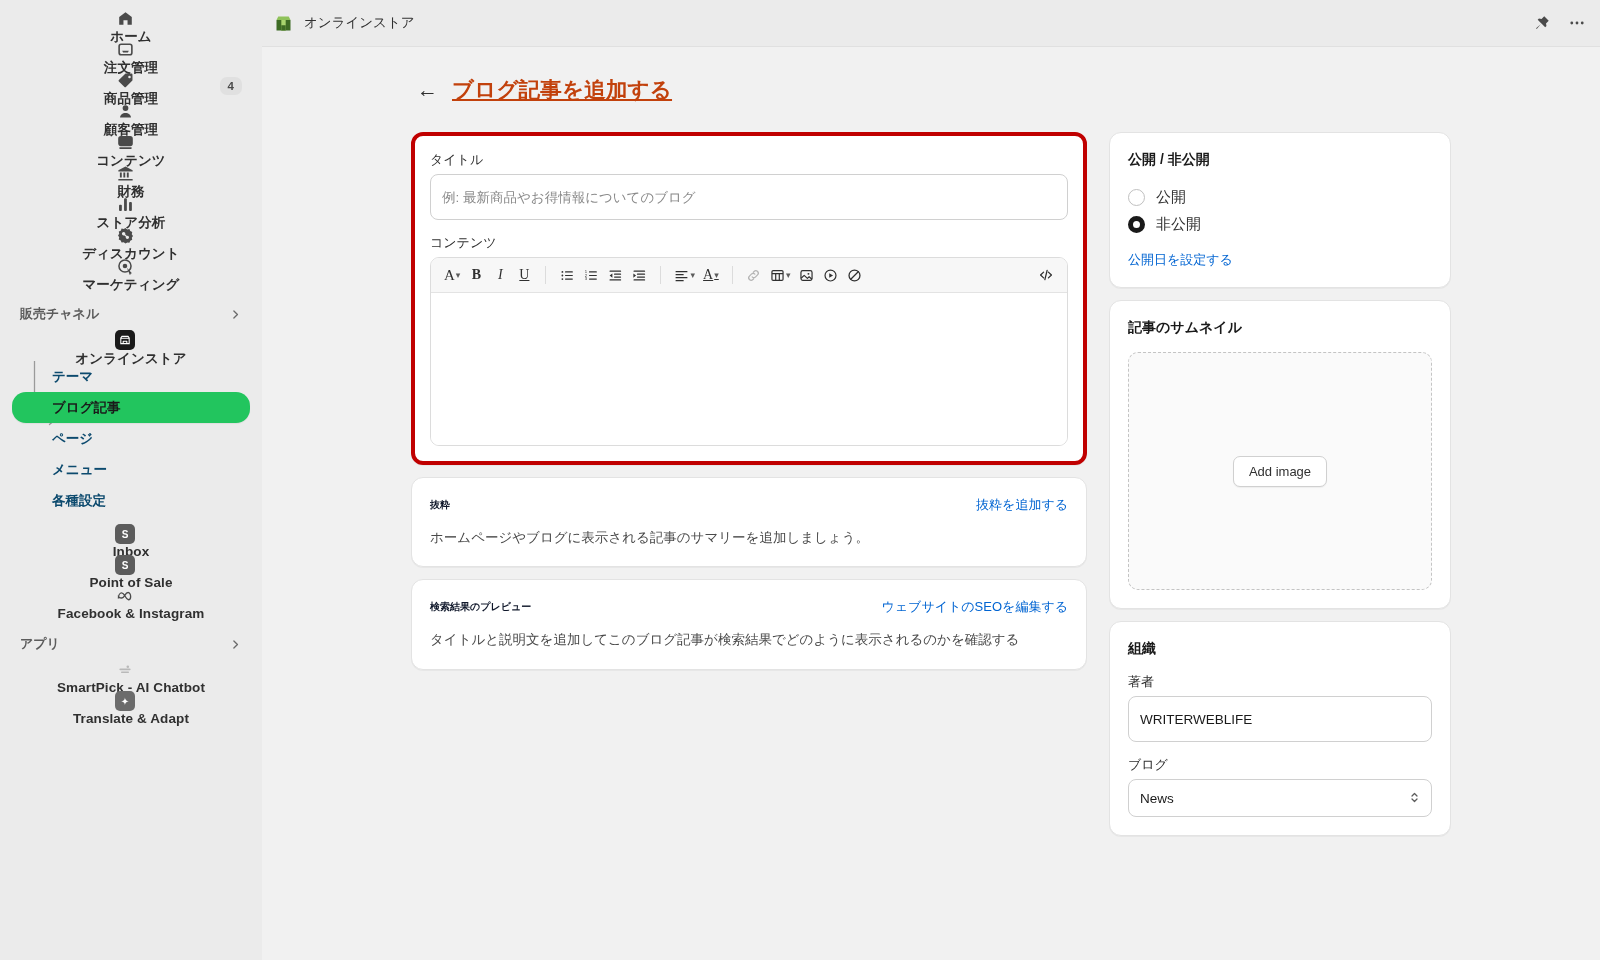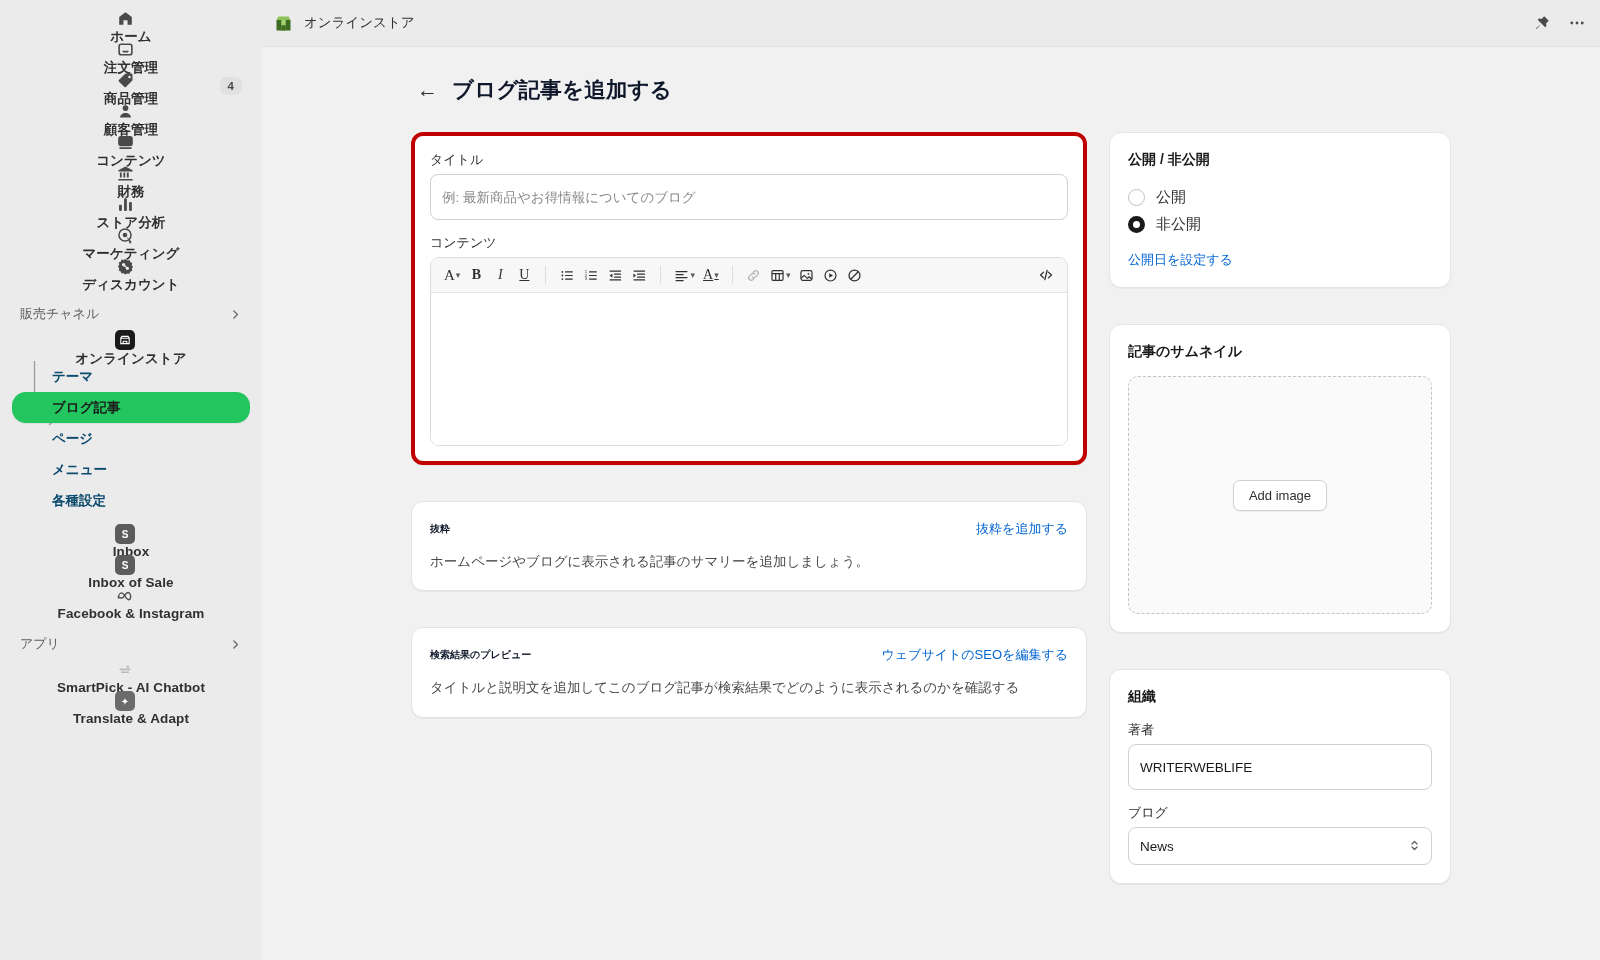--- a/index.html
+++ b/index.html
@@ -41,21 +41,21 @@
     border-radius: 7px; padding: 2px 8px; line-height: 1.25;
   }
   .nav-gap { height: 9px; }
 
   .section-head {
     display: flex; align-items: center;
     margin: 4px 12px 2px 12px; padding: 4px 8px;
     height: 28px;
   }
   .section-head .lbl {
-    font-size: 13px; color: #5c5c5c; font-weight: 400;
+    font-size: 13px; color: #5c5c5c; font-weight: 700;
   }
   .section-head .chev { margin-left: auto; color: #6b6b6b; display:flex; }
 
   .sub-item {
     display: flex; align-items: center;
     height: 31px; margin: 0 12px; padding: 0 8px 0 40px;
     border-radius: 8px; position: relative;
   }
   .sub-item .lbl { font-size: 13.5px; color: #0c4a6e; font-weight: 700; }
   .sub-item.active { background: #22c55e; box-shadow: 0 1px 1px rgba(0,0,0,.06); border-radius: 14px; }
@@ -86,32 +86,32 @@
     display: flex; align-items: center; justify-content: center;
   }
   .topbar .store-name { font-size: 13.5px; color: #303030; font-weight: 500; }
   .topbar .right { margin-left: auto; display: flex; align-items: center; gap: 18px; }
   .topbar .right .tb-ico { color: #4a4a4a; display: flex; align-items: center; cursor: default; }
 
   .content-scroll { flex: 1; overflow: hidden; padding: 28px 0 0 0; }
   .page-wrap { width: 1040px; margin: 0 auto; }
   .page-head { display: flex; align-items: center; margin: 0 0 28px 6px; }
   .back-arrow { font-size: 21px; color: #303030; margin-right: 14px; line-height: 1; cursor: default; }
-  .page-title { font-size: 21.5px; font-weight: 700; color: #0f172a; letter-spacing: .2px; }
+  .page-title { font-size: 21.5px; font-weight: 700; color: #c2410c; letter-spacing: .2px; text-decoration: underline; }
 
   .cols { display: flex; gap: 22px; align-items: flex-start; }
   .col-left { width: 676px; flex: 0 0 676px; }
   .col-right { width: 342px; flex: 0 0 342px; }
 
   .card {
     background: #fff; border-radius: 12px;
     border: 1px solid #e3e3e3;
     box-shadow: 0 1px 0 rgba(0,0,0,.04);
     padding: 18px 18px 18px 18px;
-    margin-bottom: 36px;
+    margin-bottom: 12px;
   }
   .card.highlight {
     border: 4px solid #c00000;
     border-radius: 12px;
     padding: 15px 15px 15px 15px;
   }
   .field-label { font-size: 13px; color: #303030; margin-bottom: 5px; font-weight: 400; }
   .text-input {
     width: 100%; height: 46px; border: 1px solid #d0d0d0;
     border-radius: 8px; background: #fff;
@@ -247,37 +247,37 @@
             <rect x="2.4" y="10.4" width="3.3" height="7.2" rx="1.1"></rect>
             <rect x="8.3" y="2.6" width="3.3" height="15" rx="1.1"></rect>
             <rect x="14.2" y="7.2" width="3.3" height="10.4" rx="1.1"></rect>
           </svg>
       </span>
       <span class="lbl">ストア分析</span>
     </div>
 
     <div class="nav-item">
       <span class="ico">
+        <svg width="17" height="17" viewBox="0 0 20 20" fill="currentColor">
+            <path d="M10 1.3l2.1 1.5 2.5-.4 1 2.4 2.3 1.1-.5 2.5 1.4 2.1-1.4 2.1.5 2.5-2.3 1.1-1 2.4-2.5-.4L10 19.3l-2.1-1.5-2.5.4-1-2.4-2.3-1.1.5-2.5L1.2 10l1.4-2.1-.5-2.5 2.3-1.1 1-2.4 2.5.4z"></path>
+            <path d="M7.3 7.3 12.7 12.7M7.8 6.6a1.3 1.3 0 1 0 0 2.6 1.3 1.3 0 0 0 0-2.6zm4.4 4.3a1.3 1.3 0 1 0 0 2.6 1.3 1.3 0 0 0 0-2.6z" stroke="#ebebeb" stroke-width="1.4" fill="none"></path>
+          </svg>
+      </span>
+      <span class="lbl">ディスカウント</span>
+    </div>
+
+    <div class="nav-item">
+      <span class="ico">
         <svg width="17" height="17" viewBox="0 0 20 20" fill="none" stroke="currentColor" stroke-width="1.8">
             <circle cx="9.4" cy="9.4" r="7.1"></circle>
             <circle cx="9.4" cy="9.4" r="2.7" fill="currentColor" stroke="none"></circle>
             <path d="M11.6 11.6 17.6 17.8l-1.3.5-1.1 2-2.1-5.4z" fill="currentColor" stroke="none"></path>
           </svg>
       </span>
       <span class="lbl">マーケティング</span>
-    </div>
-
-    <div class="nav-item">
-      <span class="ico">
-        <svg width="17" height="17" viewBox="0 0 20 20" fill="currentColor">
-            <path d="M10 1.3l2.1 1.5 2.5-.4 1 2.4 2.3 1.1-.5 2.5 1.4 2.1-1.4 2.1.5 2.5-2.3 1.1-1 2.4-2.5-.4L10 19.3l-2.1-1.5-2.5.4-1-2.4-2.3-1.1.5-2.5L1.2 10l1.4-2.1-.5-2.5 2.3-1.1 1-2.4 2.5.4z"></path>
-            <path d="M7.3 7.3 12.7 12.7M7.8 6.6a1.3 1.3 0 1 0 0 2.6 1.3 1.3 0 0 0 0-2.6zm4.4 4.3a1.3 1.3 0 1 0 0 2.6 1.3 1.3 0 0 0 0-2.6z" stroke="#ebebeb" stroke-width="1.4" fill="none"></path>
-          </svg>
-      </span>
-      <span class="lbl">ディスカウント</span>
     </div>
 
     <div class="nav-gap"></div>
 
     <div class="section-head">
       <span class="lbl">販売チャネル</span>
       <span class="chev">
         <svg width="13" height="13" viewBox="0 0 20 20" fill="none" stroke="currentColor" stroke-width="2" stroke-linecap="round" stroke-linejoin="round">
             <path d="M7.5 4.5 13 10l-5.5 5.5"></path>
           </svg>
@@ -327,21 +327,21 @@
       </span>
       <span class="lbl">Inbox</span>
     </div>
 
     <div class="nav-item">
       <span class="ico">
         <span class="app-icon-sq" style="background:#5c5c5c;">
           <span>S</span>
         </span>
       </span>
-      <span class="lbl">Inbox of Sale</span>
+      <span class="lbl">Point of Sale</span>
     </div>
 
     <div class="nav-item">
       <span class="ico">
         <svg width="19" height="19" viewBox="0 0 24 24" fill="none" stroke="#4a4a4a" stroke-width="1.7">
             <path d="M3 14.5c0-4 1.9-7 4.2-7 1.7 0 2.8 1.5 4.2 4 1.6 2.8 2.5 4.6 4.3 4.6 1.7 0 2.8-1.6 2.8-3.8 0-2.6-1.3-5.3-3.2-5.3-1.5 0-2.8 1.3-4 3.3-1.2 2-2.4 3.6-3.9 3.6C4.4 13.9 3 12.6 3 10.6"></path>
           </svg>
       </span>
       <span class="lbl">Facebook &amp; Instagram</span>
     </div>

